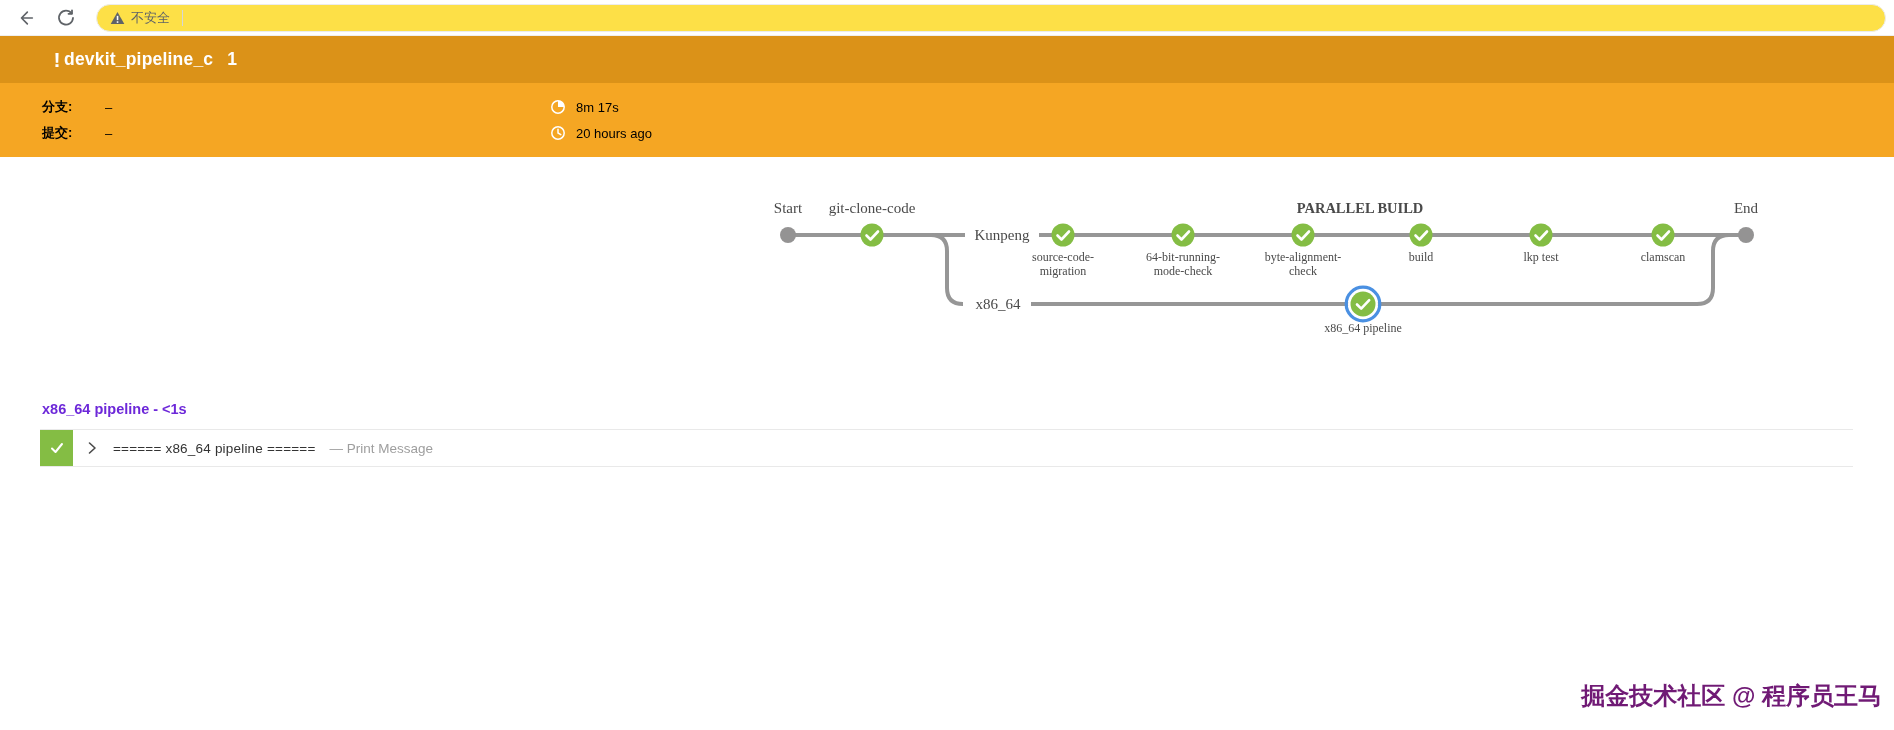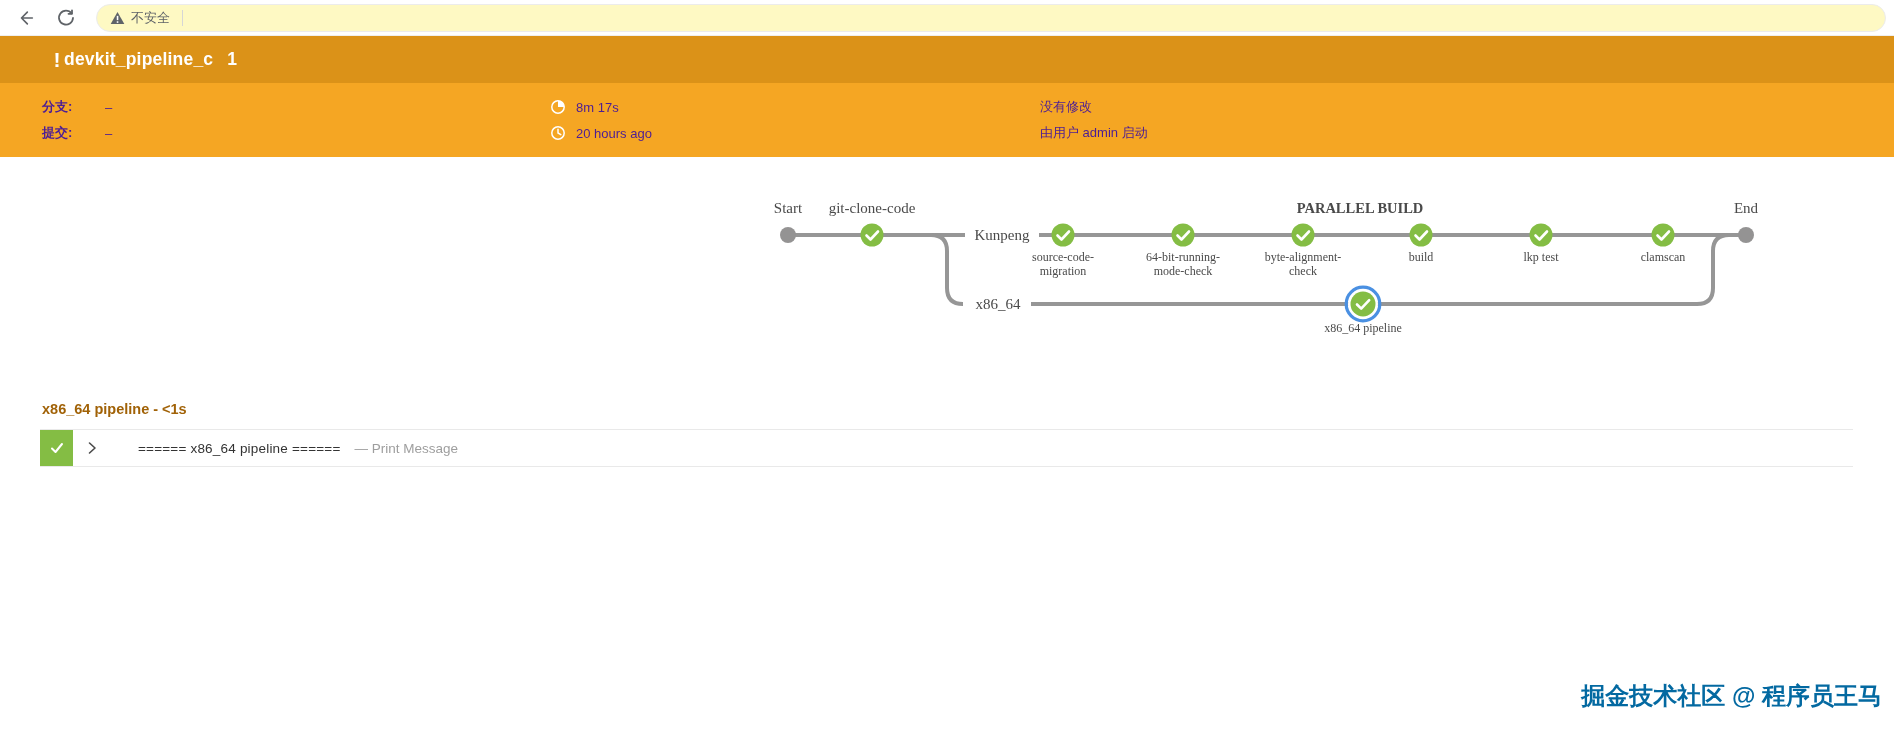--- a/index.html
+++ b/index.html
@@ -6,34 +6,34 @@
   html,body { width:1894px; height:730px; overflow:hidden; background:#fff;
               font-family:"Liberation Sans","DejaVu Sans",sans-serif; }
 
   
   .browser-bar { position:relative; height:36px; background:#fff; border-bottom:1px solid #efefef;
                  display:flex; align-items:center; }
   .nav-icon { width:24px; height:24px; display:flex; align-items:center; justify-content:center; cursor:pointer; }
   .back-icon { margin-left:12px; }
   .reload-icon { margin-left:18px; }
   .address-pill { margin-left:18px; height:28px; flex:0 0 auto; width:1790px; border:1px solid #ececec;
-                  border-radius:15px; display:flex; align-items:center; background:#fef9c3; padding:0 12px; }
+                  border-radius:15px; display:flex; align-items:center; background:#fde047; padding:0 12px; }
   .sec-label { color:#5f6368; font-size:13px; margin-left:6px; }
   .addr-divider { width:1px; height:16px; background:#d6d6d6; margin:0 12px; }
   .url { font-size:13.5px; white-space:nowrap; overflow:hidden; }
   .url .host { color:#1b1b1b; font-weight:700; }
   .url .path { color:#757575; font-weight:400; }
 
   
   .run-header { height:47px; background:#DB9218; display:flex; align-items:center; color:#fff; }
   .bang { font-size:21px; font-weight:700; margin-left:50px; width:14px; text-align:center; }
   .run-title { font-size:17.5px; font-weight:700; letter-spacing:.2px; }
   .run-number { font-size:17.5px; font-weight:700; margin-left:14px; }
 
-  .info-bar { height:74px; background:#F5A623; position:relative; color:#4c1d95; font-size:13px; }
+  .info-bar { height:74px; background:#F5A623; position:relative; color:#000000; font-size:13px; }
   .info-col { position:absolute; top:0; display:flex; flex-direction:column; justify-content:center; height:74px; gap:8px; }
   .col-left   { left:42px; }
   .col-mid    { left:550px; }
   .col-right  { left:1040px; }
   .info-row { display:flex; align-items:center; height:18px; }
   .info-label { font-weight:700; width:63px; }
   .info-value { font-weight:400; }
   .mini-icon { width:16px; height:16px; margin-right:10px; display:inline-flex; }
 
   
@@ -42,34 +42,34 @@
   .parallel-label { font-size:14.5px; font-weight:700; fill:#4a4a4a; }
   .stage-label { font-size:12px; fill:#4a4a4a; }
   .edge { stroke:#969696; stroke-width:4; fill:none; }
   .dot  { fill:#949393; }
   .node { fill:#84BD44; cursor:pointer; }
   .check { stroke:#fff; stroke-width:2.6; fill:none; stroke-linecap:round; stroke-linejoin:round; }
   .sel-ring { fill:none; stroke:#4A90E2; stroke-width:3.2; }
   .sel-gap { fill:#fff; }
 
   
-  .log-heading { position:absolute; left:42px; top:401px; font-size:14.5px; font-weight:700; color:#a16207; }
+  .log-heading { position:absolute; left:42px; top:401px; font-size:14.5px; font-weight:700; color:#6d28d9; }
   .log-row { position:absolute; left:40px; top:429px; width:1813px; height:38px; background:#fff;
              border-top:1px solid #e9e9e9; border-bottom:1px solid #e9e9e9;
              display:flex; align-items:stretch; cursor:pointer; }
   .log-status { width:33px; background:#84BD44; color:#fff; display:flex; align-items:center; justify-content:center;
                 font-size:15px; font-weight:700; }
   .log-body { display:flex; align-items:center; padding-left:14px; font-size:13.5px; }
   .log-chevron { display:inline-flex; margin-right:16px; }
-  .log-text { color:#333; letter-spacing:.2px;margin-left:25px; }
+  .log-text { color:#333; letter-spacing:.2px; }
   .log-type { color:#9e9e9e; margin-left:14px; }
 
   
   .watermark { position:absolute; right:12px; top:680px; font-size:24px; font-weight:700;
-               color:#0369a1; text-shadow:1px 1px 0 #fff, 2px 2px 1px rgba(255,255,255,.7); }
+               color:#701a75; text-shadow:1px 1px 0 #fff, 2px 2px 1px rgba(255,255,255,.7); }
 </style>
 </head>
 <body>
 
 <div class="browser-bar">
   <div class="nav-icon back-icon">
     <svg width="20" height="20" viewBox="0 0 24 24">
         <path d="M16 5 l-7 7 7 7 M9 12 h13" stroke="#5f6368" stroke-width="2" fill="none" stroke-linecap="round" stroke-linejoin="round"></path>
       </svg>
   </div>
@@ -122,28 +122,20 @@
     <div class="info-row">
       <span class="mini-icon">
         <svg width="16" height="16" viewBox="0 0 16 16">
             <circle cx="8" cy="8" r="6.2" stroke="#fff" stroke-width="1.5" fill="none"></circle>
             <path d="M8 4.2 V8 L10.8 9.6" stroke="#fff" stroke-width="1.5" fill="none" stroke-linecap="round"></path>
           </svg>
       </span>
       <span class="info-value">20 hours ago</span>
     </div>
   </div>
-  <div class="info-col col-right">
-    <div class="info-row">
-      <span class="info-value">没有修改</span>
-    </div>
-    <div class="info-row">
-      <span class="info-value">由用户 admin 启动</span>
-    </div>
-  </div>
 </div>
 
 <div class="graph-wrap">
 <svg width="1894" height="210" viewBox="0 0 1894 210">
 
   <path class="edge" d="M788 75 H965"></path>
   <path class="edge" d="M1039 75 H1746"></path>
   <path class="edge" d="M931 75 Q947 75 947 91 L947 128 Q947 144 963 144"></path>
   <path class="edge" d="M1031 144 H1697 Q1713 144 1713 128 L1713 91 Q1713 75 1729 75"></path>
 

